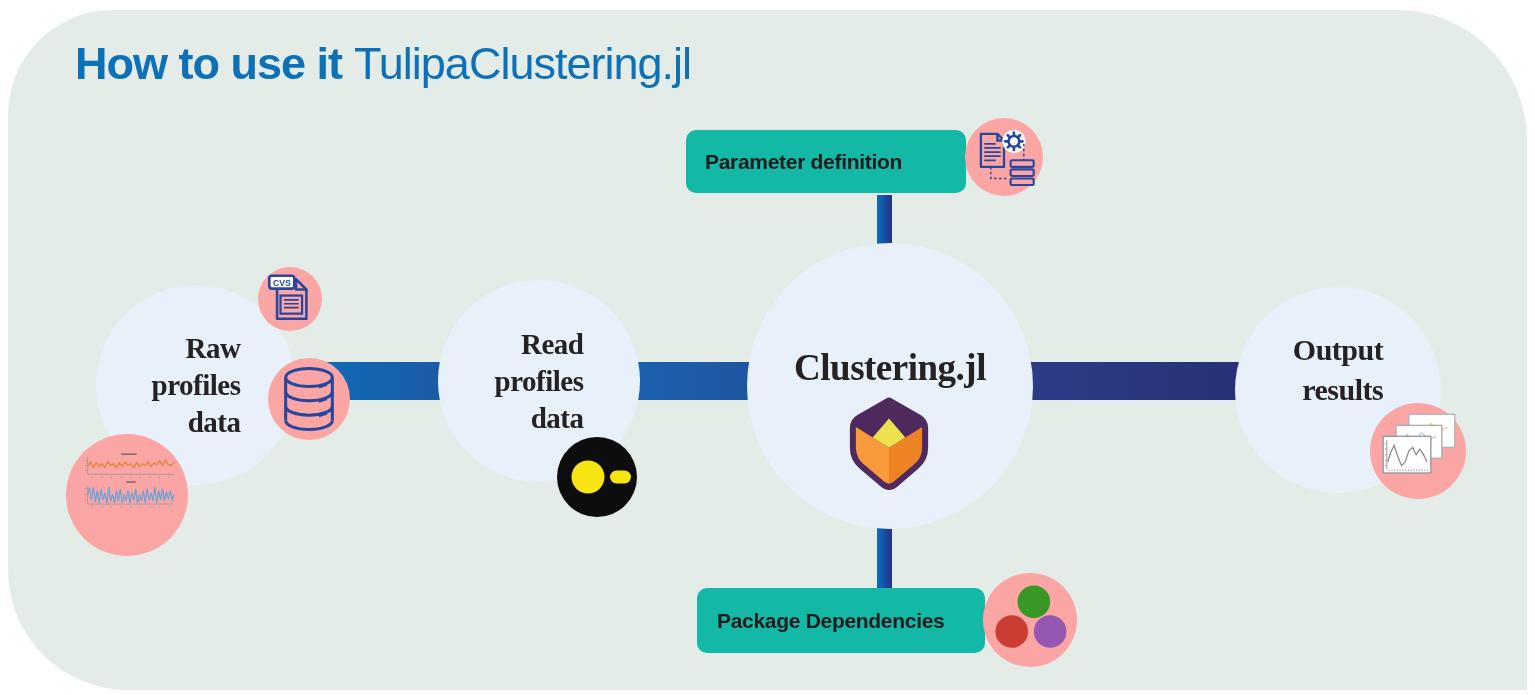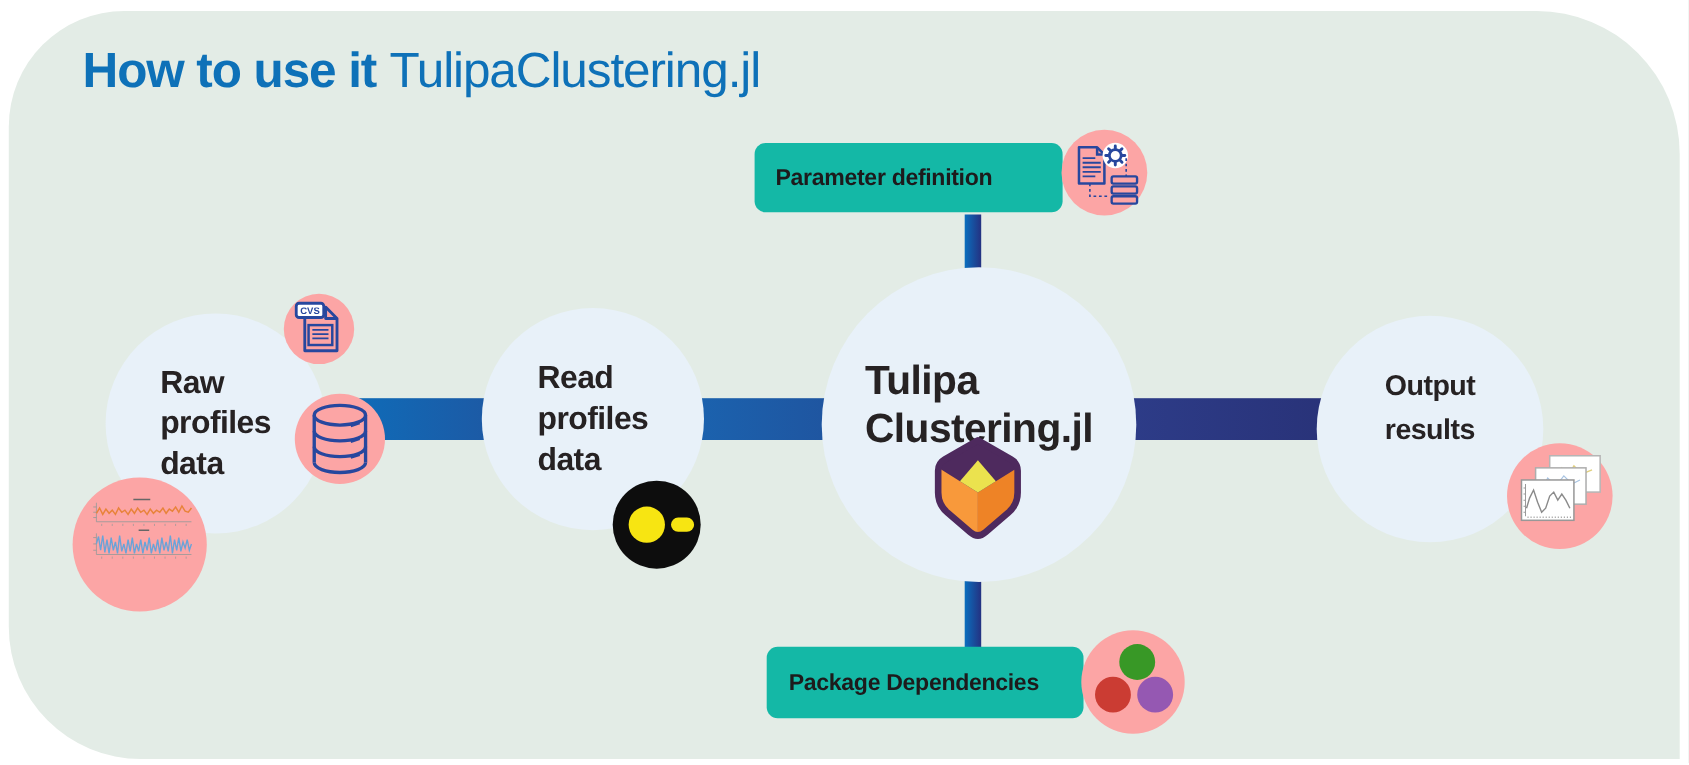--- a/index.html
+++ b/index.html
@@ -25,27 +25,27 @@
   .bar-read-center{left:635px;width:120px;background:linear-gradient(90deg,#1b62ae,#1f55a0);}
   .bar-center-output{left:1025px;width:250px;background:linear-gradient(90deg,#2d3c88,#272f73);}
   .bar-v{width:15px;left:877px;background:linear-gradient(90deg,#0a6fbe,#243181);}
   .bar-v-top{top:195px;height:50px;}
   .bar-v-bottom{top:519px;height:70px;}
 
   
   .node{
     position:absolute;border-radius:50%;background:var(--node-blue);
     display:flex;flex-direction:column;align-items:center;justify-content:center;
-    color:var(--text-dark);font-weight:800;text-align:left;letter-spacing:-0.5px;
+    color:var(--text-dark);font-weight:800;text-align:right;letter-spacing:-0.5px;font-family:Liberation Serif, serif;
   }
   .node-raw{left:96px;top:285px;width:200px;height:200px;font-size:29px;line-height:37px;}
   .node-read{left:438px;top:280px;width:202px;height:202px;font-size:29px;line-height:37px;}
   .node-center{left:747px;top:243px;width:286px;height:286px;font-size:37px;line-height:44px;}
   .node-center .node-lines{margin-top:-36px;}
-  .node-output{left:1197px;top:287px;width:206px;height:206px;font-size:26px;line-height:40px;}
+  .node-output{left:1235px;top:287px;width:206px;height:206px;font-size:30px;line-height:40px;}
   .node-output .node-lines{margin-top:-40px;}
   .node-lines div{white-space:nowrap;}
 
   .tulipa-logo{position:absolute;left:846px;top:397px;width:86px;height:98px;}
 
   
   .label-box{
     position:absolute;background:#14b8a6;border-radius:10px;
     display:flex;align-items:center;padding-left:19px;box-sizing:border-box;
     font-weight:800;font-size:21px;color:#1d1b1c;letter-spacing:-0.3px;
@@ -93,21 +93,20 @@
 <div class="node node-read">
   <div class="node-lines">
     <div>Read</div>
     <div>profiles</div>
     <div>data</div>
   </div>
 </div>
 
 <div class="node node-center">
   <div class="node-lines">
-    <div>Tulipa</div>
     <div>Clustering.jl</div>
   </div>
 </div>
 
 <svg class="tulipa-logo" viewBox="0 0 100 112">
   <defs>
     <clipPath id="hexclip">
       <path d="M50 3 L85 23 Q92 27 92 35 L92 58 Q92 71 82 79.5 L58 100 Q50 107 42 100 L18 79.5 Q8 71 8 58 L8 35 Q8 27 15 23 Z"></path>
     </clipPath>
   </defs>

